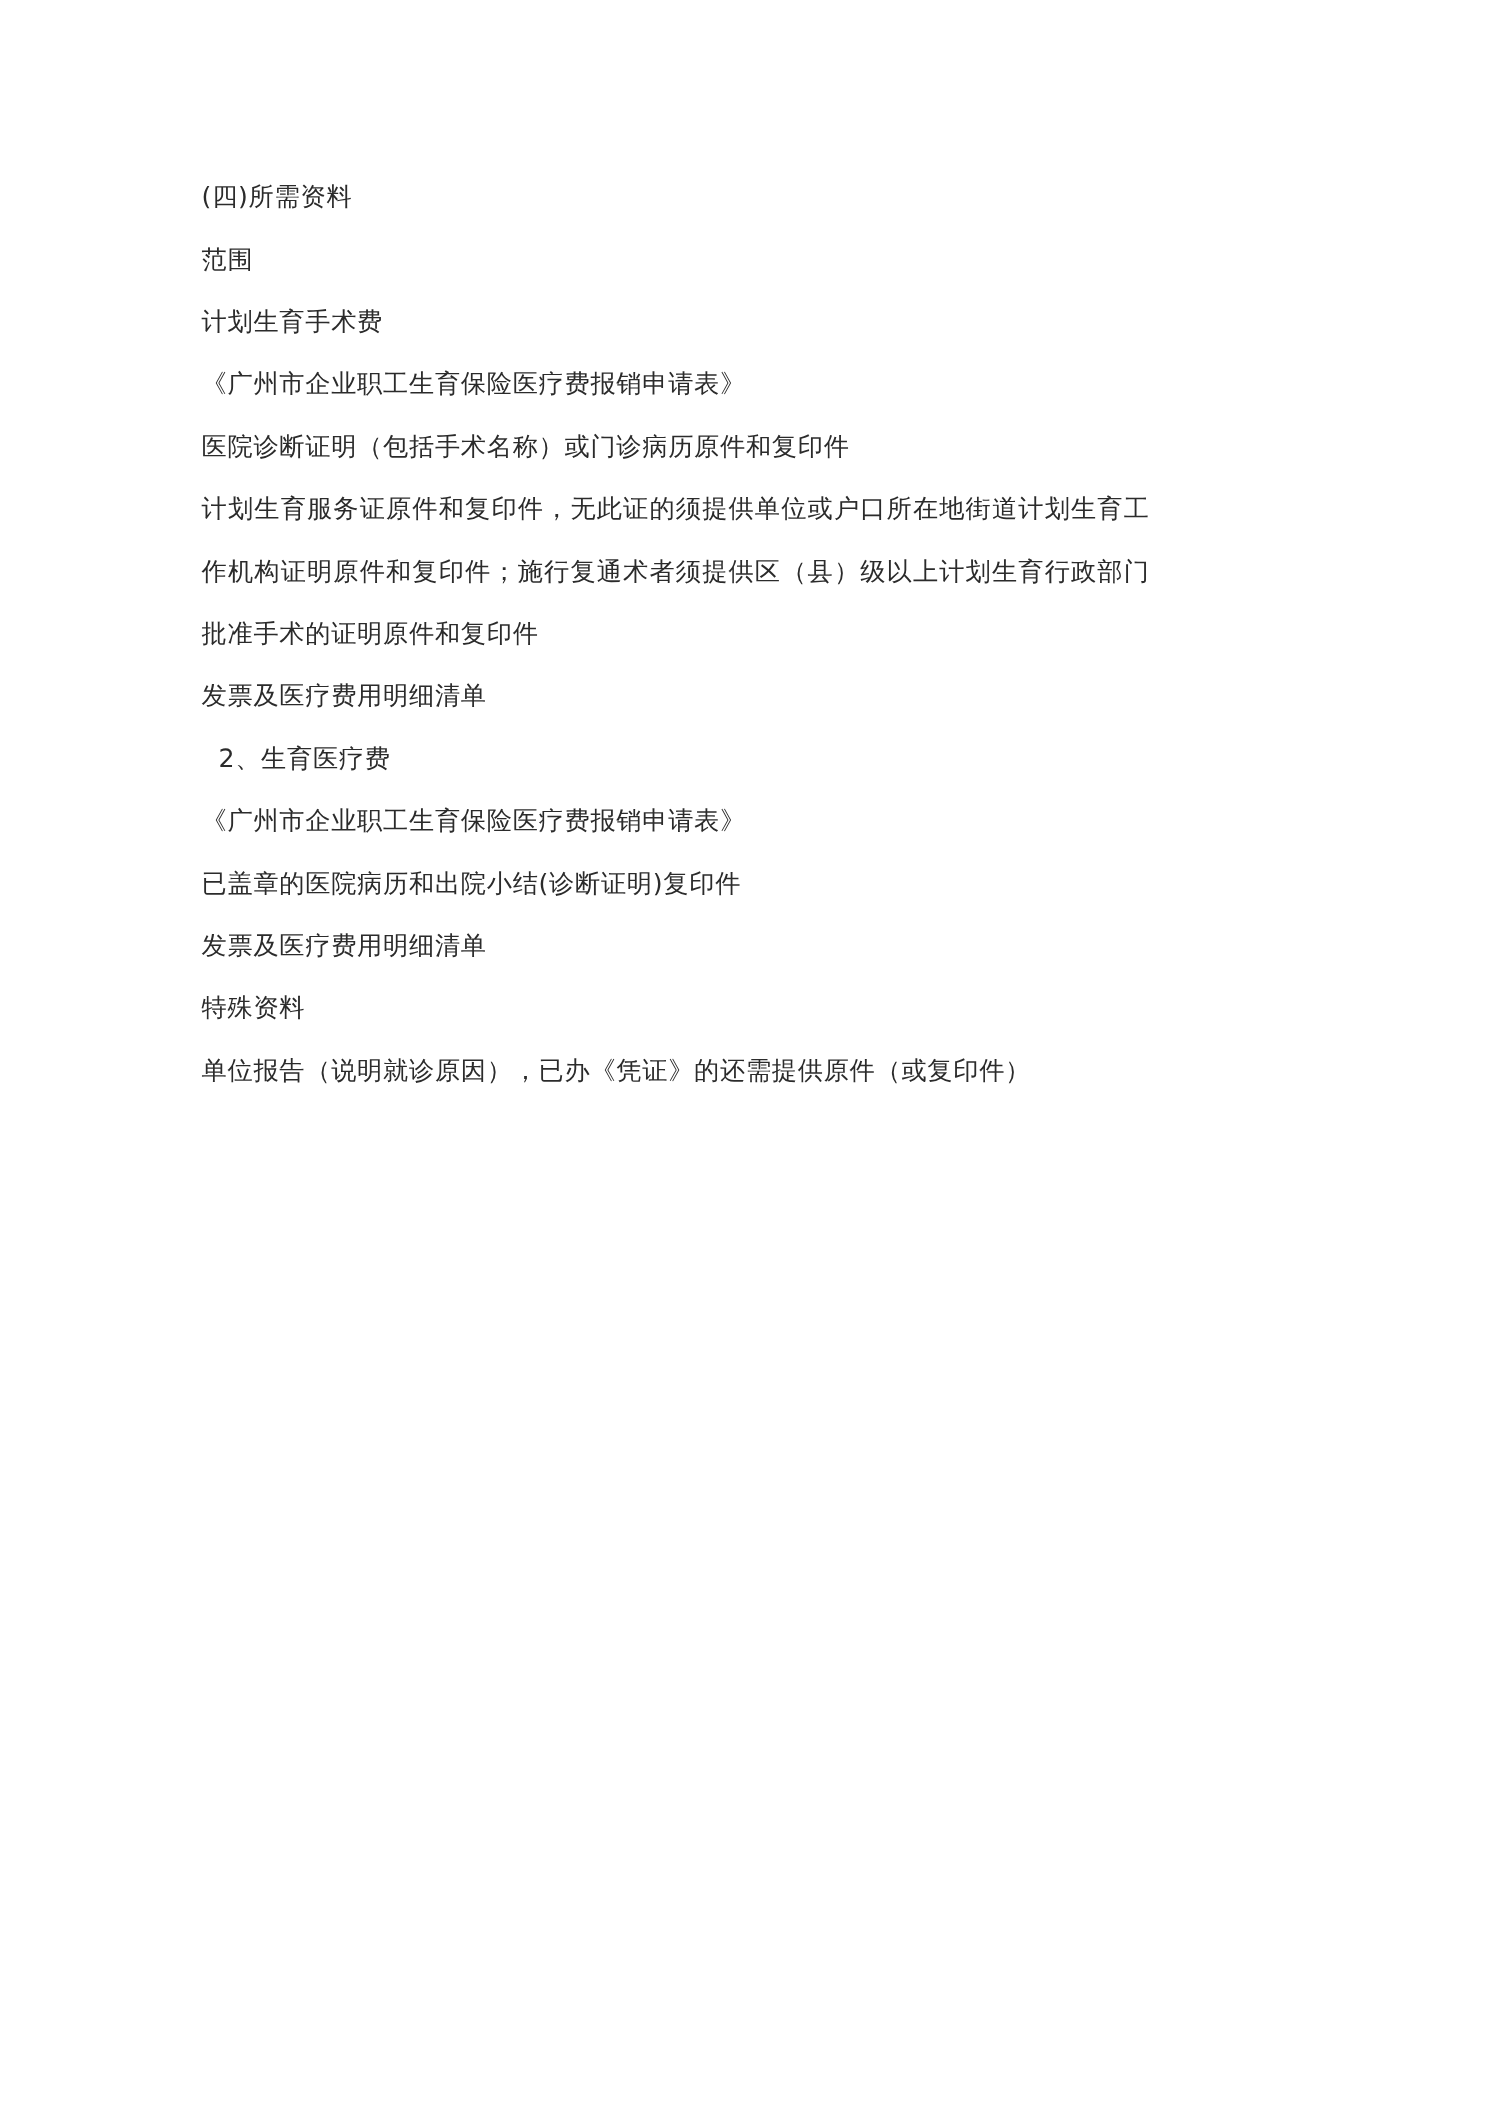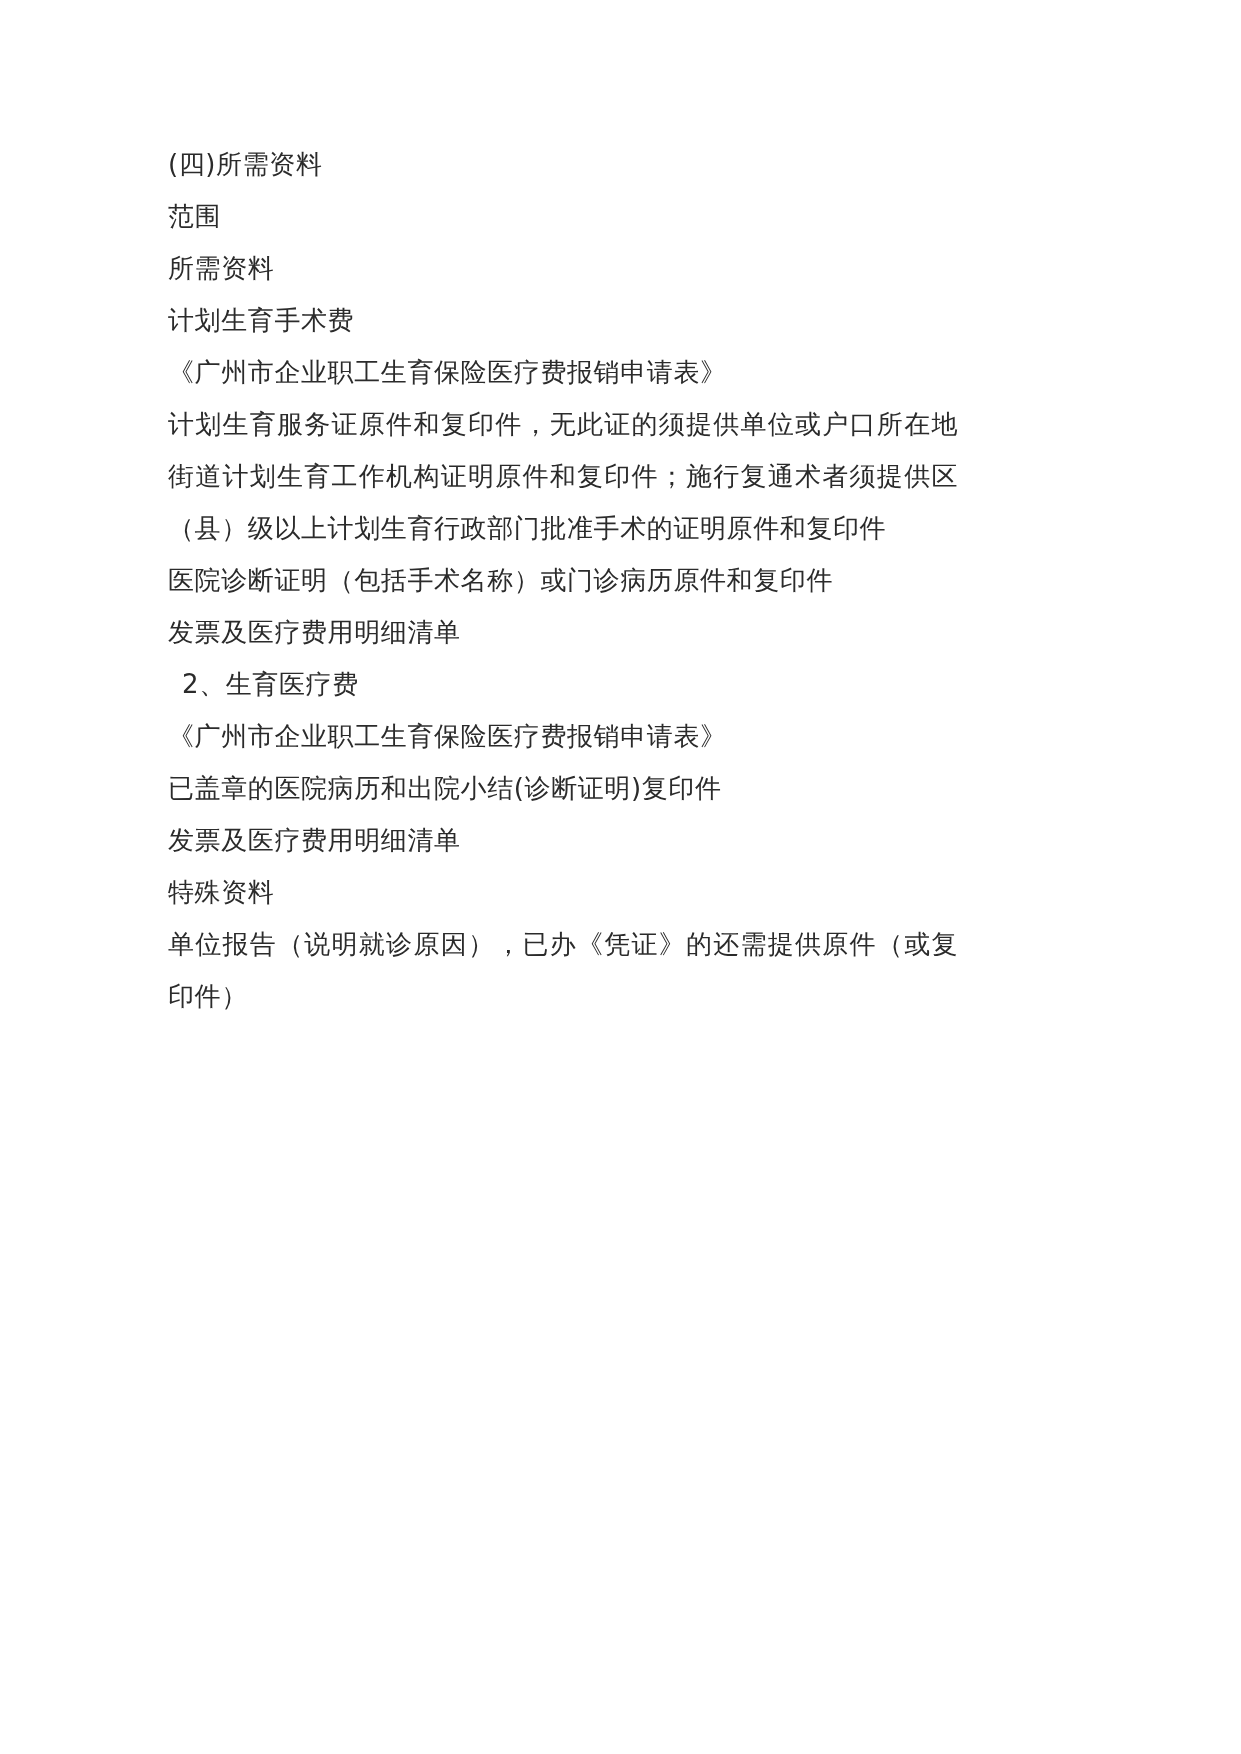--- a/index.html
+++ b/index.html
@@ -18,46 +18,45 @@
     box-sizing: border-box;
     overflow: hidden;
   }
   .doc-body {
     position: absolute;
     left: 168px;
     top: 138px;
     width: 790px;
   }
   .para {
-    font-size: 26px;
+    font-size: 21px;
     line-height: 52px;
     color: #2b2b2b;
     letter-spacing: 0.6px;
     text-align: justify;
     text-justify: inter-ideograph;
     margin: 0;
     font-weight: 400;
   }
   .indent-1 {
     text-indent: 14px;
   }
 </style>
 </head>
 <body>
 
 <div class="page">
   <div class="doc-body">
 
     <p class="para">(四)所需资料</p>
     <p class="para">范围</p>
-    <p class="para">所需资料</p>
     <p class="para">计划生育手术费</p>
     <p class="para">《广州市企业职工生育保险医疗费报销申请表》</p>
+    <p class="para">医院诊断证明（包括手术名称）或门诊病历原件和复印件</p>
     <p class="para">计划生育服务证原件和复印件，无此证的须提供单位或户口所在地街道计划生育工作机构证明原件和复印件；施行复通术者须提供区（县）级以上计划生育行政部门批准手术的证明原件和复印件</p>
-    <p class="para">医院诊断证明（包括手术名称）或门诊病历原件和复印件</p>
     <p class="para">发票及医疗费用明细清单</p>
     <p class="para indent-1">2、生育医疗费</p>
     <p class="para">《广州市企业职工生育保险医疗费报销申请表》</p>
     <p class="para">已盖章的医院病历和出院小结(诊断证明)复印件</p>
     <p class="para">发票及医疗费用明细清单</p>
     <p class="para">特殊资料</p>
     <p class="para">单位报告（说明就诊原因），已办《凭证》的还需提供原件（或复印件）</p>
 
   </div>
 </div>

